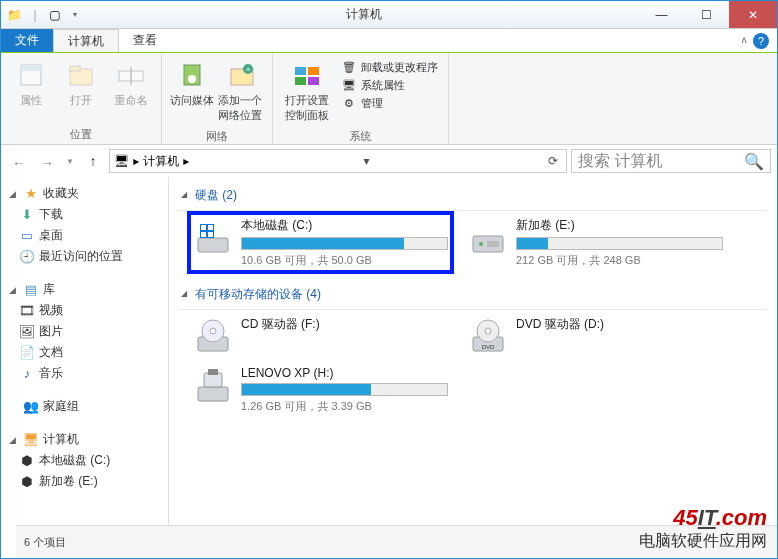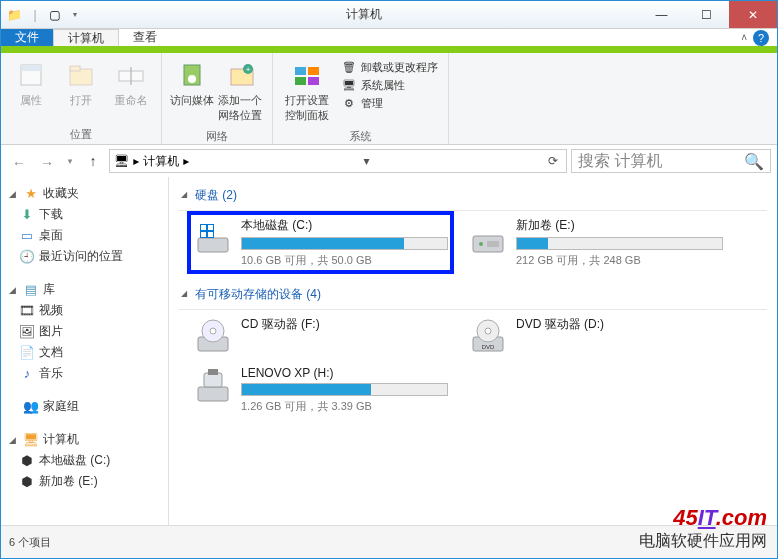--- a/index.html
+++ b/index.html
@@ -8,21 +8,21 @@
 
 .titlebar { height: 28px; background: linear-gradient(#fff, #e8f0f7); display: flex; align-items: center; border-bottom: 1px solid #d0d0d0; }
 .titlebar-icons { display: flex; gap: 4px; padding: 0 6px; }
 .titlebar-icons span { width: 16px; height: 16px; display: inline-flex; align-items: center; justify-content: center; font-size: 12px; }
 .titlebar-title { flex: 1; text-align: center; font-size: 12px; color: #333; }
 .window-controls { display: flex; height: 100%; }
 .window-controls div { width: 45px; height: 100%; display: flex; align-items: center; justify-content: center; font-size: 12px; color: #333; }
 .window-controls .close { background: #c75050; color: #fff; width: 48px; }
 
 
-.menutabs { height: 24px; background: #fff; display: flex; border-bottom: 7px solid #84cc16; align-items: stretch; }
+.menutabs { height: 24px; background: #fff; display: flex; border-bottom: 1px solid #84cc16; align-items: stretch; }
 .menutabs .tab { padding: 0 14px; font-size: 12px; display: flex; align-items: center; color: #333; }
 .menutabs .tab.file { background: #1979ca; color: #fff; }
 .menutabs .tab.active { background: #f5f5f5; border: 1px solid #d0d0d0; border-bottom: none; }
 .menutabs .right { margin-left: auto; display: flex; align-items: center; gap: 6px; padding-right: 8px; }
 .menutabs .chev { font-size: 10px; color: #555; }
 .menutabs .help { width: 16px; height: 16px; border-radius: 50%; background: #1979ca; color: #fff; font-size: 11px; display: flex; align-items: center; justify-content: center; }
 
 
 .ribbon { height: 92px; background: #f5f6f7; border-bottom: 1px solid #d0d0d0; display: flex; }
 .ribbon-group { border-right: 1px solid #ddd; display: flex; flex-direction: column; }
@@ -62,27 +62,27 @@
 .drive { display: flex; gap: 8px; width: 255px; }
 .drive-icon { width: 40px; height: 40px; display: flex; align-items: center; justify-content: center; }
 .drive-info { flex: 1; font-size: 12px; }
 .drive-name { color: #222; margin-bottom: 3px; }
 .drive-bar { height: 13px; border: 1px solid #bbb; background: #eee; margin-bottom: 3px; overflow: hidden; }
 .drive-bar-fill { height: 100%; background: #26a0da; }
 .drive-stats { color: #777; font-size: 11px; }
 .drive.highlighted { outline: 4px solid #0020ff; outline-offset: 2px; }
 
 
-.statusbar { position: absolute; bottom: 0; left: 0; right: 0; height: 22px; border-top: 1px solid #ddd; background: #f5f5f5; font-size: 11px; color: #444; display: flex; align-items: center; padding: 16px 8px; }
+.statusbar { position: absolute; bottom: 0; left: 15px; right: 0; height: 22px; border-top: 1px solid #ddd; background: #f5f5f5; font-size: 11px; color: #444; display: flex; align-items: center; padding: 16px 8px; }
 
 
 .watermark { position: absolute; right: 10px; bottom: 6px; text-align: right; }
 .watermark .logo { font-size: 22px; font-weight: bold; font-style: italic; }
 .watermark .logo .n45 { color: #c00; }
-.watermark .logo .it { color: #6d28d9; text-decoration: underline; }
+.watermark .logo .it { color: #404040; text-decoration: underline; }
 .watermark .sub { font-size: 16px; color: #333; }
 
 svg { display: block; }
 </style>
 </head>
 <body>
 
 <div class="titlebar">
   <div class="titlebar-icons">
     <span>📁</span>

